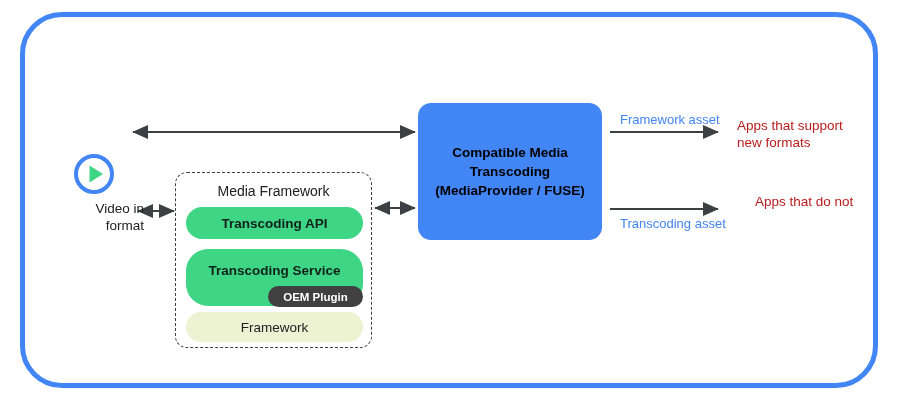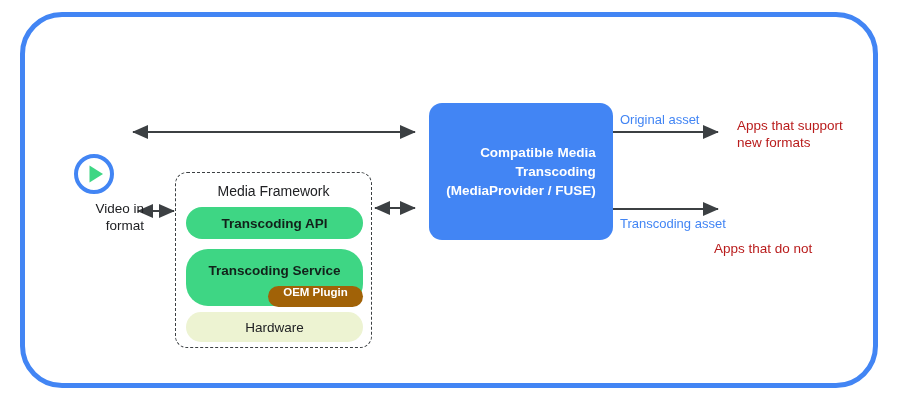--- a/index.html
+++ b/index.html
@@ -113,66 +113,65 @@
     color: #202124;
     font-weight: normal;
     font-size: 13.5px;
   }
   #oem-plugin {
     position: absolute;
     left: 92px;
     top: 113px;
     width: 95px;
     height: 21px;
-    background: #a16207;
+    background: #404040;
     color: #ffffff;
     border-radius: 11px;
     font-size: 11.5px;
     font-weight: bold;
     display: flex;
-    align-items: flex-start;
+    align-items: center;
     justify-content: center;
   }
   
   #cmt-box {
     position: absolute;
     left: 418px;
     top: 103px;
     width: 184px;
     height: 137px;
     background: #4285f4;
     border-radius: 13px;
     display: flex;
     align-items: center;
     justify-content: center;
-    text-align: right;
-    color: #ffffff;
+    text-align: center;
+    color: #000000;
     font-weight: bold;
     font-size: 13.5px;
     line-height: 19px;
-    margin-left: 11px;
   }
   
   .asset-label {
     position: absolute;
     color: #4285f4;
     font-size: 13px;
     white-space: nowrap;
   }
   #original-asset-label { left: 620px; top: 112px; }
   #transcoded-asset-label { left: 620px; top: 216px; }
   .apps-label {
     position: absolute;
     color: #b91c1c;
     font-size: 13.5px;
     line-height: 17px;
     white-space: nowrap;
   }
   #apps-support-label { left: 737px; top: 117px; }
-  #apps-nosupport-label { left: 714px; top: 193px; margin-top: 47px; }
+  #apps-nosupport-label { left: 755px; top: 193px; }
 </style>
 </head>
 <body>
 
 <div id="canvas">
 
   <div id="outer-frame"></div>
 
   <svg id="arrow-layer" viewBox="0 0 898 404">
     <defs>
@@ -224,33 +223,33 @@
 
     <div class="stack-box" id="transcoding-api">
       <span>Transcoding API</span>
     </div>
 
     <div id="oem-plugin">
       <span>OEM Plugin</span>
     </div>
 
     <div class="stack-box" id="hardware">
-      <span>Hardware</span>
+      <span>Framework</span>
     </div>
   </div>
 
   <div id="cmt-box">
     <div>
       <div>Compatible Media</div>
       <div>Transcoding</div>
       <div>(MediaProvider / FUSE)</div>
     </div>
   </div>
 
-  <div class="asset-label" id="original-asset-label">Original asset</div>
+  <div class="asset-label" id="original-asset-label">Framework asset</div>
 
   <div class="asset-label" id="transcoded-asset-label">Transcoding asset</div>
 
   <div class="apps-label" id="apps-support-label">
     <div>Apps that support</div>
     <div>new formats</div>
   </div>
 
   <div class="apps-label" id="apps-nosupport-label">
     <div>Apps that do not</div>

